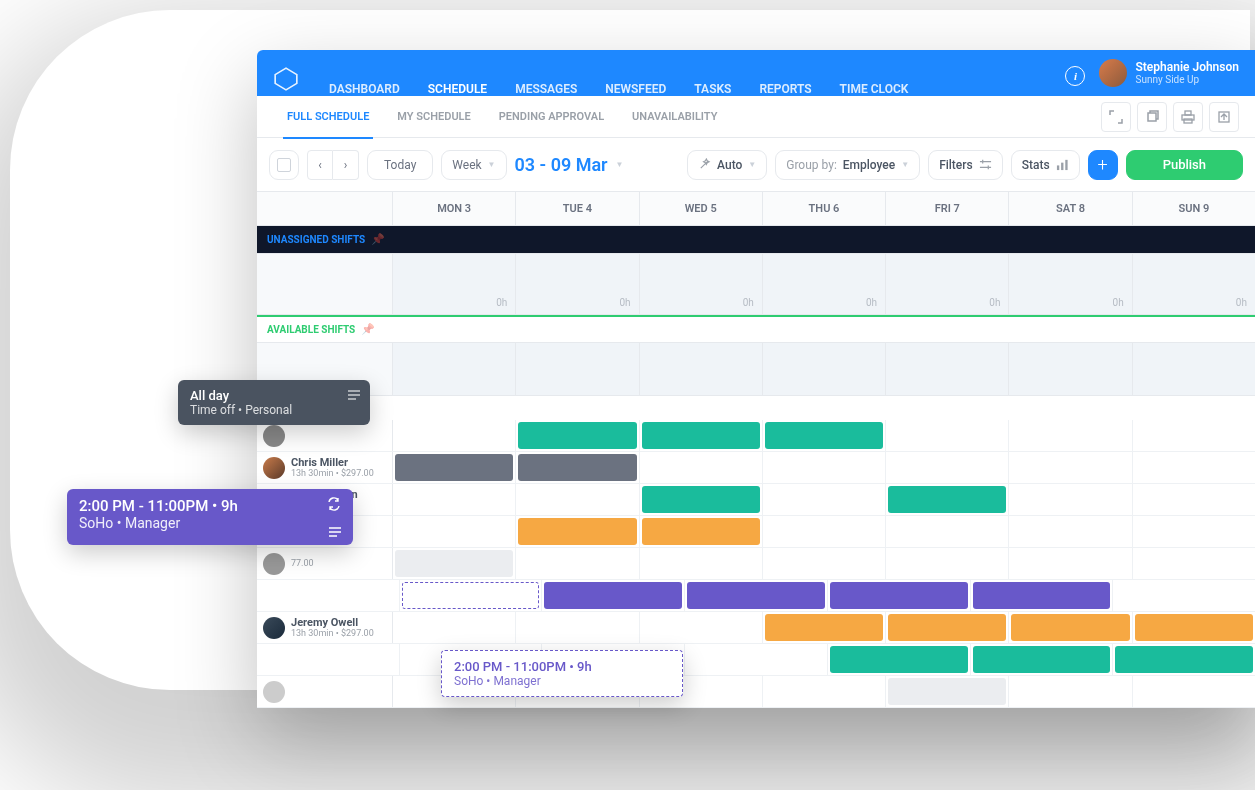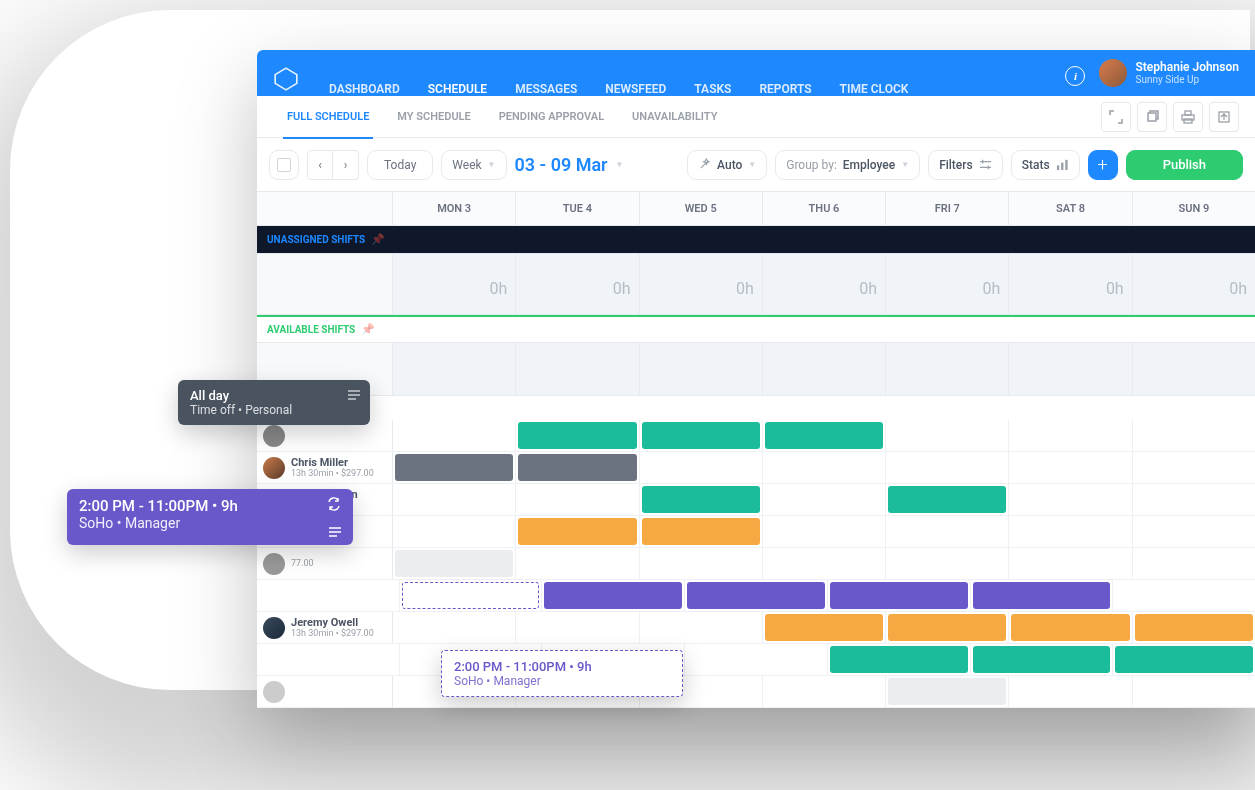--- a/index.html
+++ b/index.html
@@ -60,21 +60,21 @@
   .sh-unassigned{color:#1e88ff;background:#0f172a;}
   .sh-available{color:#2ecc71;background:#fff;border-top:2px solid #2ecc71;}
   .pin{opacity:.4;font-size:11px;}
   .section-body{display:flex;position:relative;}
   .sb-emp{width:136px;border-right:1px solid #e6e9ed;background:#f7f9fb;}
   .sb-days{flex:1;display:flex;}
   .sb-day{flex:1;border-right:1px solid #e6e9ed;background:#f0f4f8;position:relative;}
   .sb-day:last-child{border-right:0;}
   .sb-unassigned .sb-day{height:60px;}
   .sb-available .sb-day{height:52px;}
-  .hours-label{position:absolute;bottom:16px;right:8px;font-size:16px;color:#b6bcc4;}
+  .hours-label{position:absolute;bottom:6px;right:8px;font-size:10px;color:#b6bcc4;}
   .sb-available.section-body{border-bottom:1px solid #e6e9ed;}
 
   
   .emp-row{display:flex;height:32px;border-bottom:1px solid #eef1f4;}
   .emp-cell{width:136px;border-right:1px solid #e6e9ed;display:flex;align-items:center;padding-left:6px;gap:6px;background:#fff;}
   .emp-avatar{width:22px;height:22px;border-radius:50%;flex-shrink:0;}
   .emp-text{line-height:1.05;overflow:hidden;}
   .emp-name{font-size:11px;font-weight:700;color:#4b5563;white-space:nowrap;}
   .emp-sub{font-size:9px;color:#9aa0a8;white-space:nowrap;}
   .emp-sub.over{color:#e74c3c;font-weight:600;}

